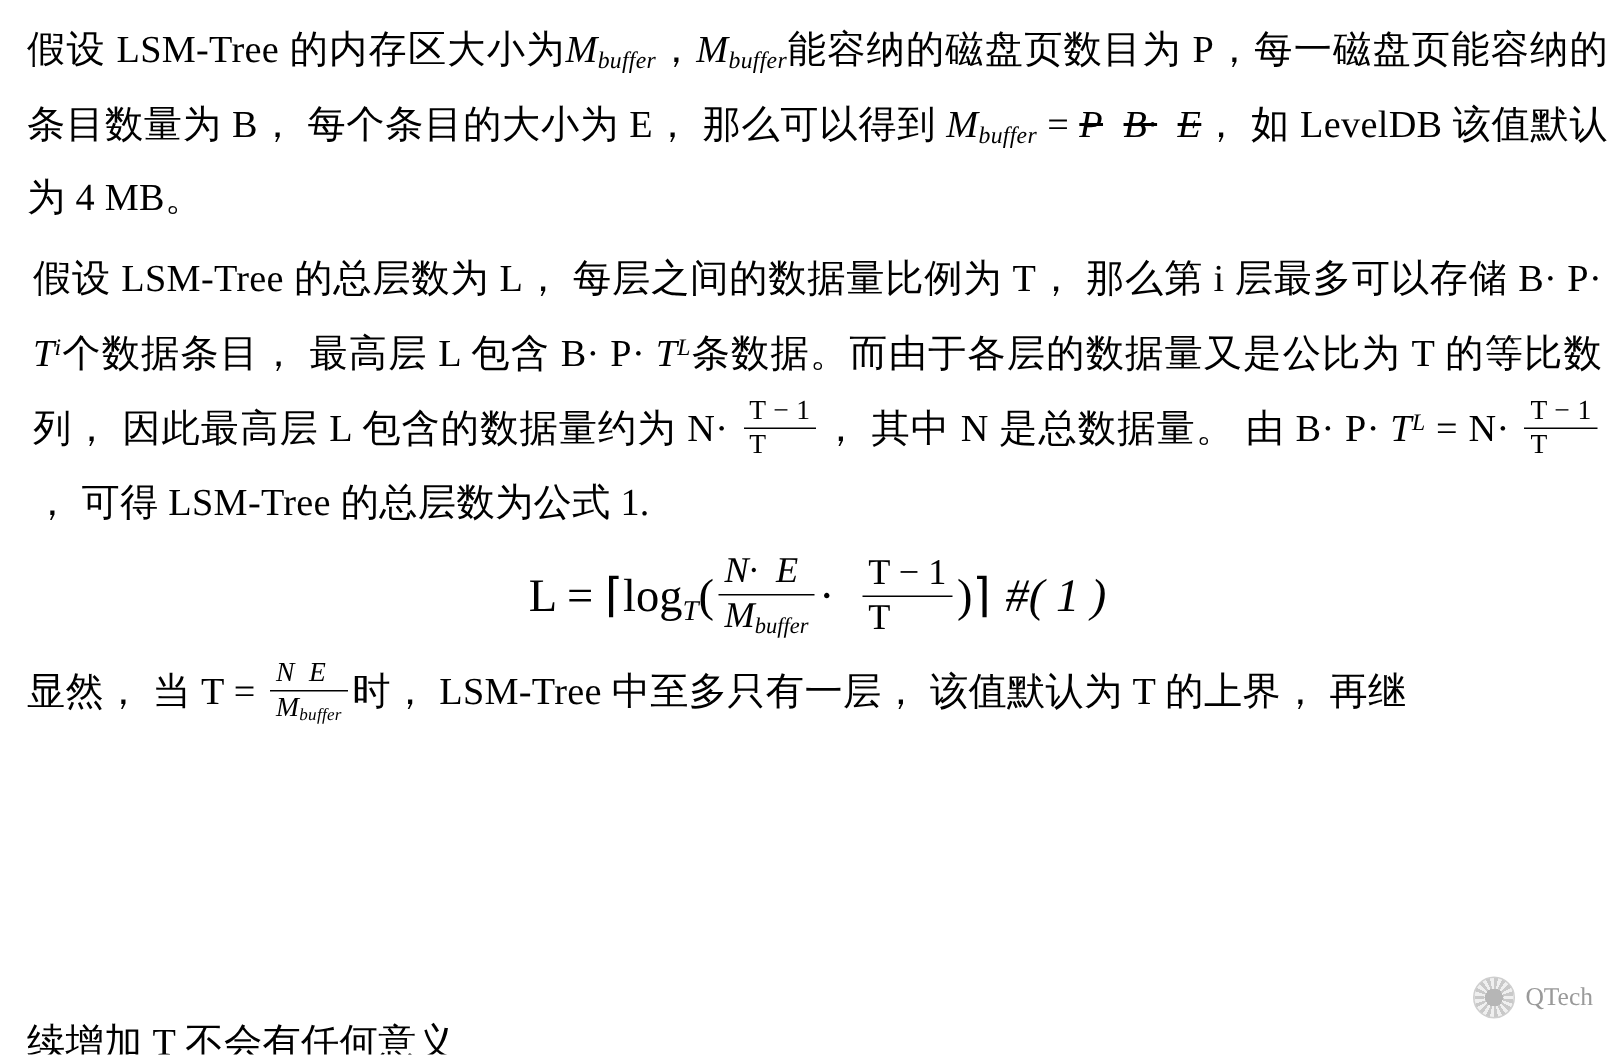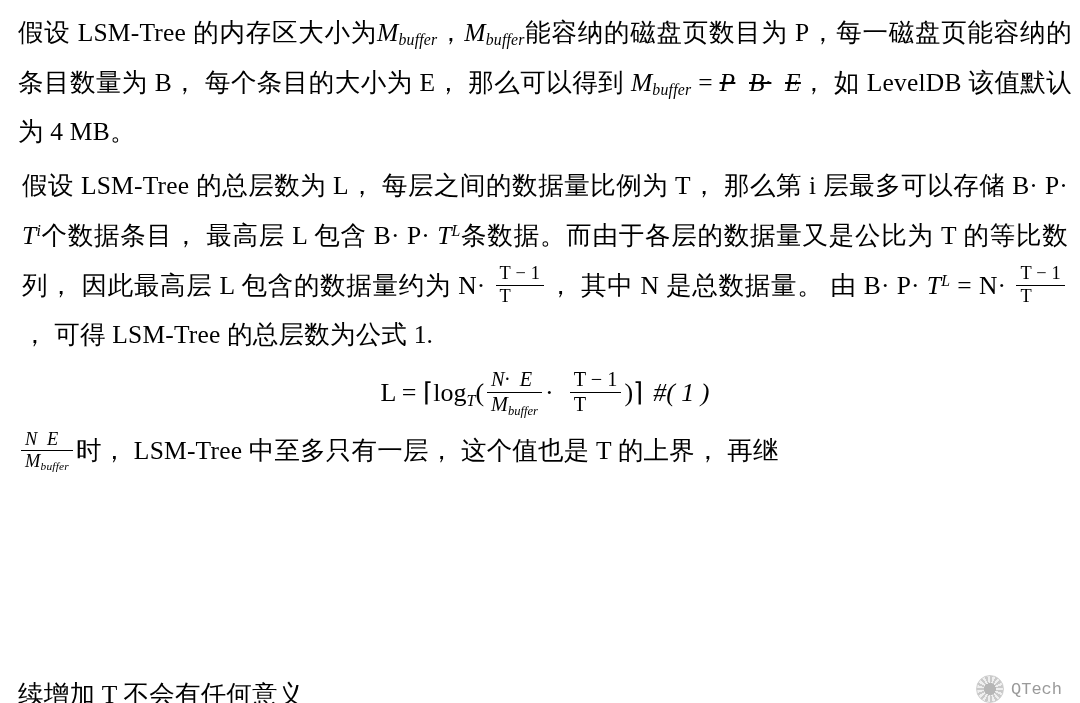--- a/index.html
+++ b/index.html
@@ -63,21 +63,21 @@
     padding: 0 4px;
     border-bottom: 1.6px solid #000;
   }
   .frac .den {
     display: block;
     padding: 0 4px;
   }
   .frac.big { font-size: 0.78em; }
   .eq-line {
     text-align: center;
-    font-size: 26px;
+    font-size: 31px;
     margin: 10px 0 6px 0;
     line-height: 1.2;
   }
   .eq-line .lbl {
     font-family: "Liberation Serif", serif;
   }
   .logsub {
     font-size: 0.62em;
     vertical-align: -0.3em;
     font-style: italic;
@@ -85,27 +85,27 @@
   .bracket {
     font-size: 1.0em;
   }
   .eqnum {
     margin-left: 10px;
     font-style: italic;
   }
   .badge {
     position: absolute;
     right: 18px;
-    bottom: 0;
+    bottom: 24px;
     display: flex;
     align-items: center;
     gap: 7px;
     color: #9a9a9a;
     font-size: 17px;
-    font-family: Liberation Mono, monospace;
+    font-family: Liberation Serif, serif;
   }
   .badge .qr {
     width: 26px;
     height: 26px;
     border-radius: 50%;
     background:
       radial-gradient(circle at 50% 50%, #b6b6b6 0 6px, transparent 6px),
       repeating-conic-gradient(#c9c9c9 0 12deg, #efefef 12deg 24deg);
     border: 1px solid #cfcfcf;
   }
@@ -135,21 +135,21 @@
   <p class="para p2">
     <span>假设 LSM-Tree 的总层数为 L， 每层之间的数据量比例为 T， 那么第 i 层最多可以存储 B·  P·  </span><span class="mi"><span>T</span><span class="sup">i</span></span><span>个数据条目， 最高层 L 包含 B·  P·  </span><span class="mi"><span>T</span><span class="sup">L</span></span><span>条数据。而由于各层的数据量又是公比为 T 的等比数列， 因此最高层 L 包含的数据量约为 N· </span><span class="frac"><span class="num">T − 1</span><span class="den">T</span></span><span>， 其中 N 是总数据量。 由 B·  P·  </span><span class="mi"><span>T</span><span class="sup">L</span></span><span> = N· </span><span class="frac"><span class="num">T − 1</span><span class="den">T</span></span><span>， 可得 LSM-Tree 的总层数为公式 1.</span>
   </p>
 
   <div class="eq-line">
     <span class="lbl">L =</span>
     <span class="bracket">⌈</span><span>log</span><span class="logsub">T</span><span>(</span><span class="frac big"><span class="num"><span class="mi">N·</span>&nbsp;&nbsp;<span class="mi">E</span></span><span class="den"><span class="mi">M</span><span class="sub">buffer</span></span></span><span>·</span>&nbsp;&nbsp;<span class="frac big"><span class="num">T − 1</span><span class="den">T</span></span><span>)</span><span class="bracket">⌉</span><span class="eqnum">#( 1 )</span>
   </div>
 
   <p class="para p3">
-    <span class="frac"><span class="num"><span class="mi">N</span>&nbsp;&nbsp;<span class="mi">E</span></span><span class="den"><span class="mi">M</span><span class="sub">buffer</span></span></span><span>时， LSM-Tree 中至多只有一层， 这个值也是 T 的上界， 再继</span>
+    <span>显然， 当 T = </span><span class="frac"><span class="num"><span class="mi">N</span>&nbsp;&nbsp;<span class="mi">E</span></span><span class="den"><span class="mi">M</span><span class="sub">buffer</span></span></span><span>时， LSM-Tree 中至多只有一层， 该值默认为 T 的上界， 再继</span>
   </p>
 
   <div class="clip-bottom">
     <div class="last-line">续增加 T 不会有任何意义</div>
   </div>
 
   <div class="badge">
     <span class="qr"></span>
     <span>QTech</span>
   </div>

